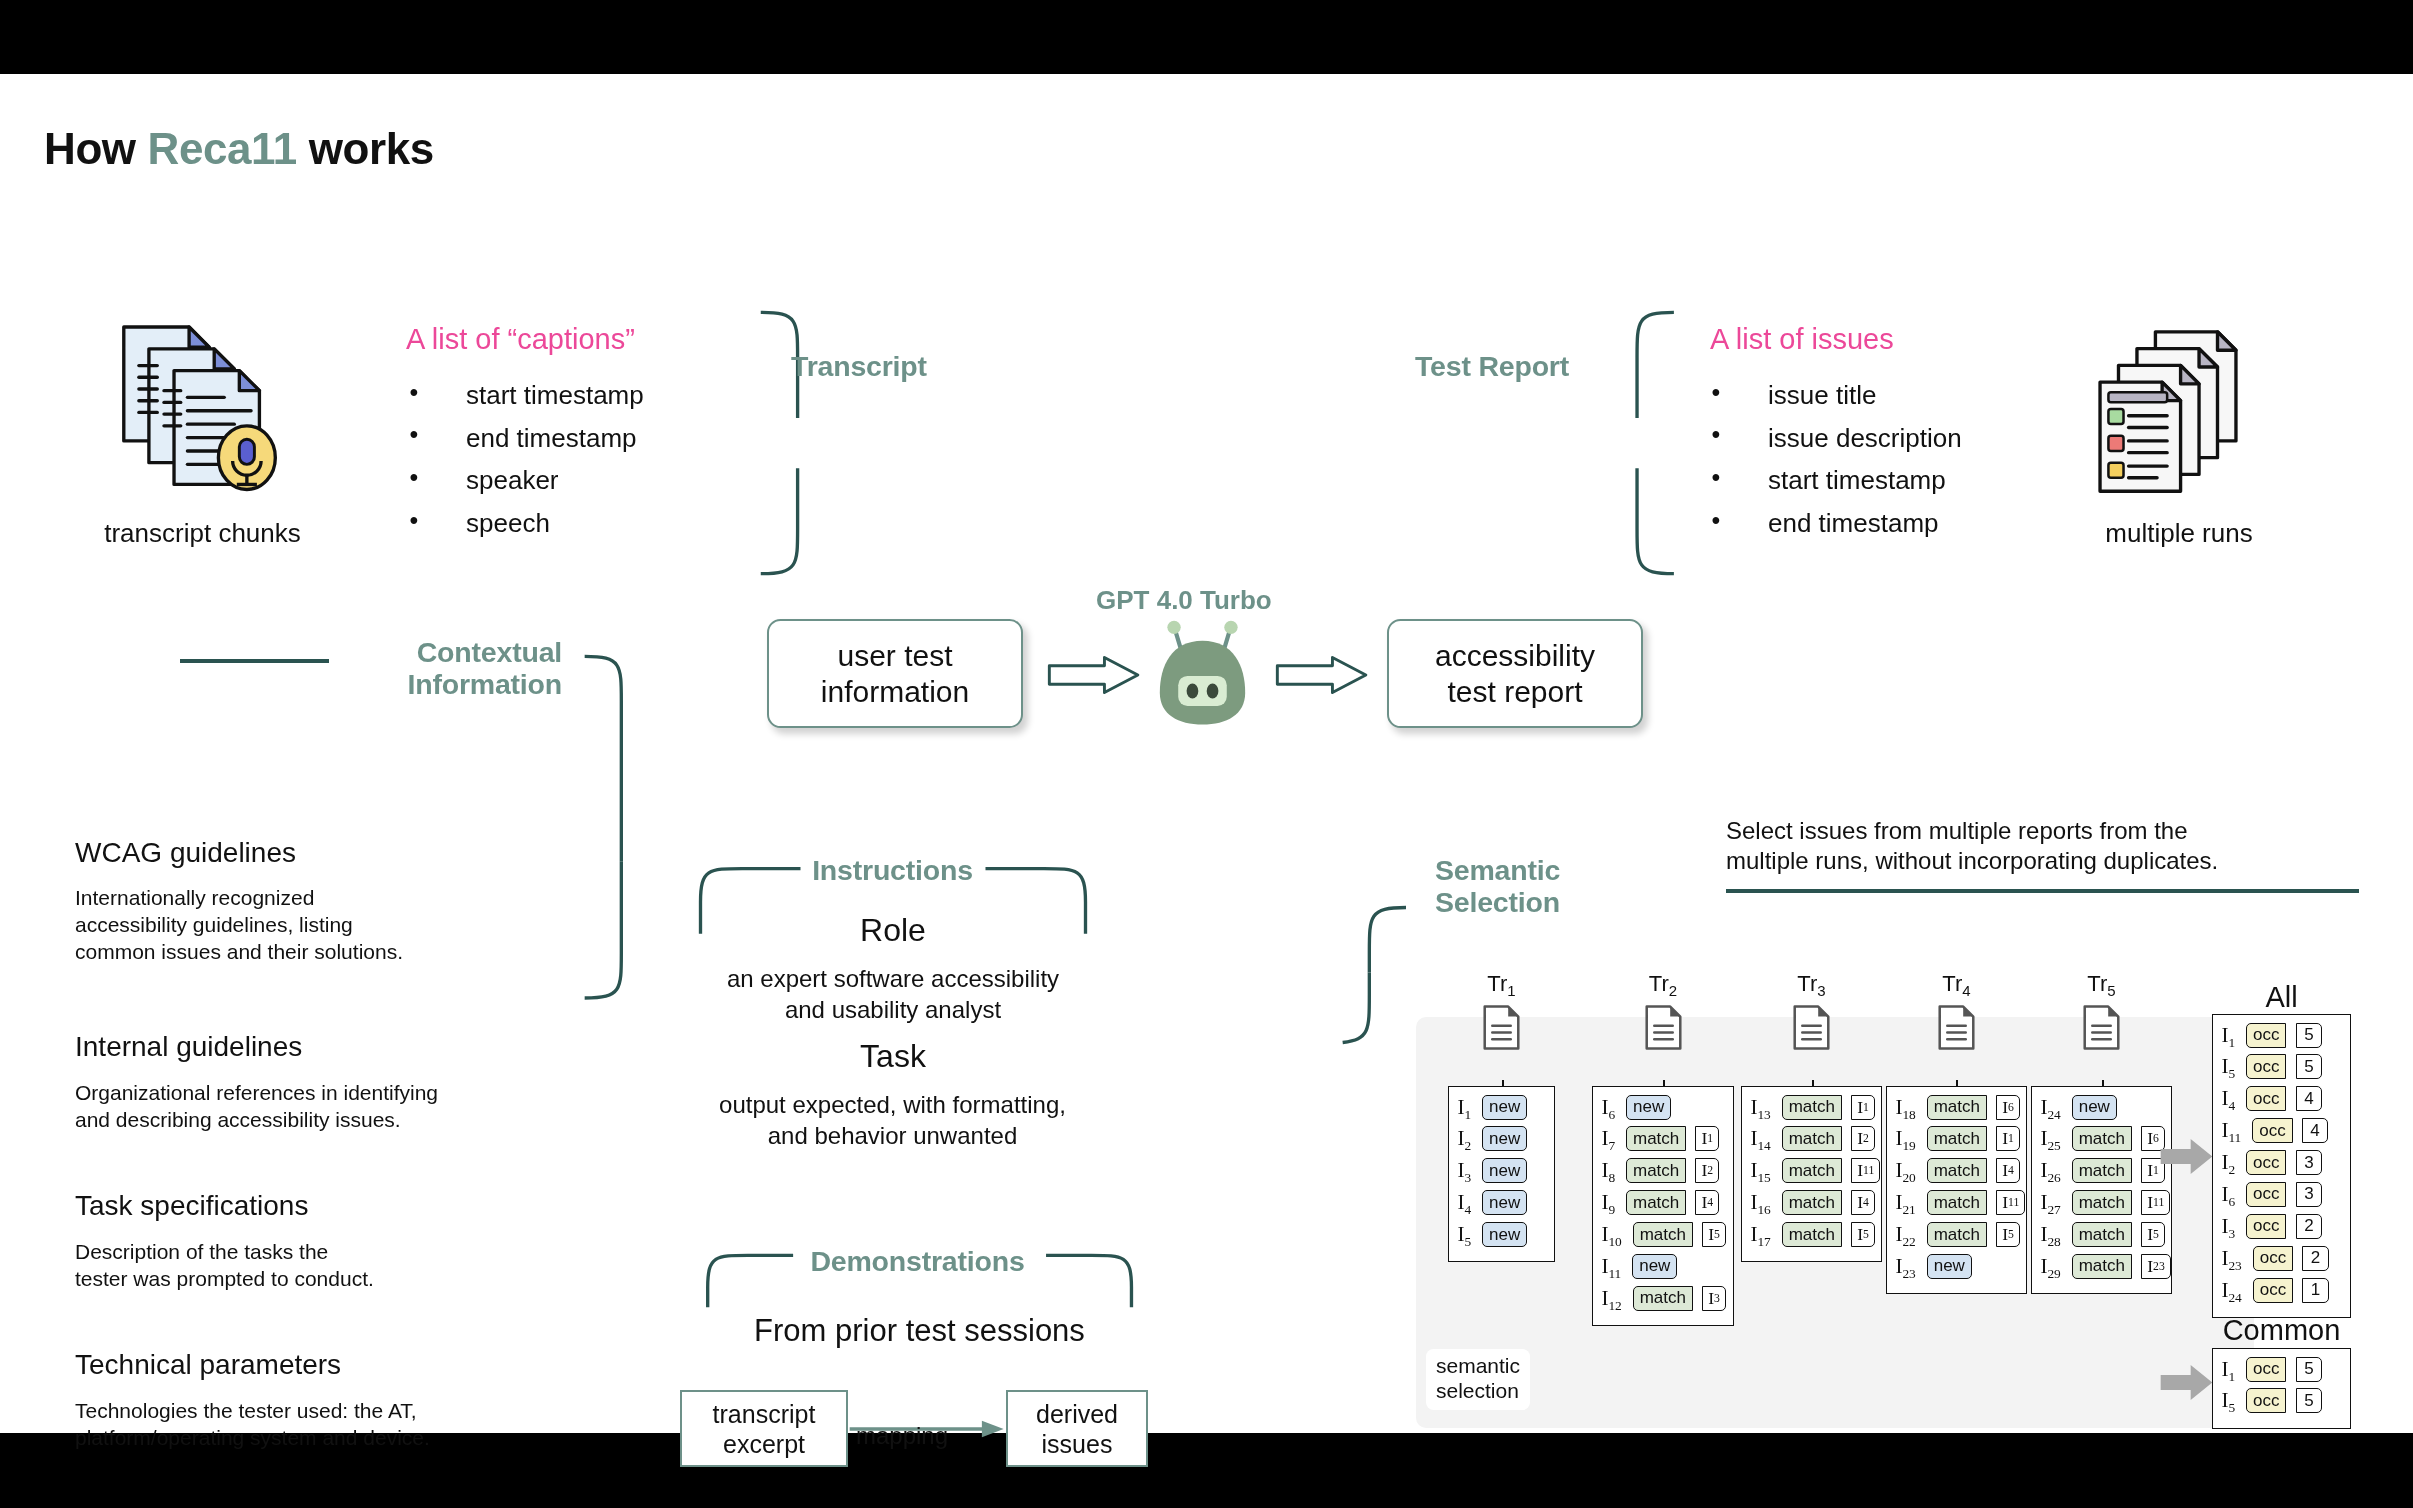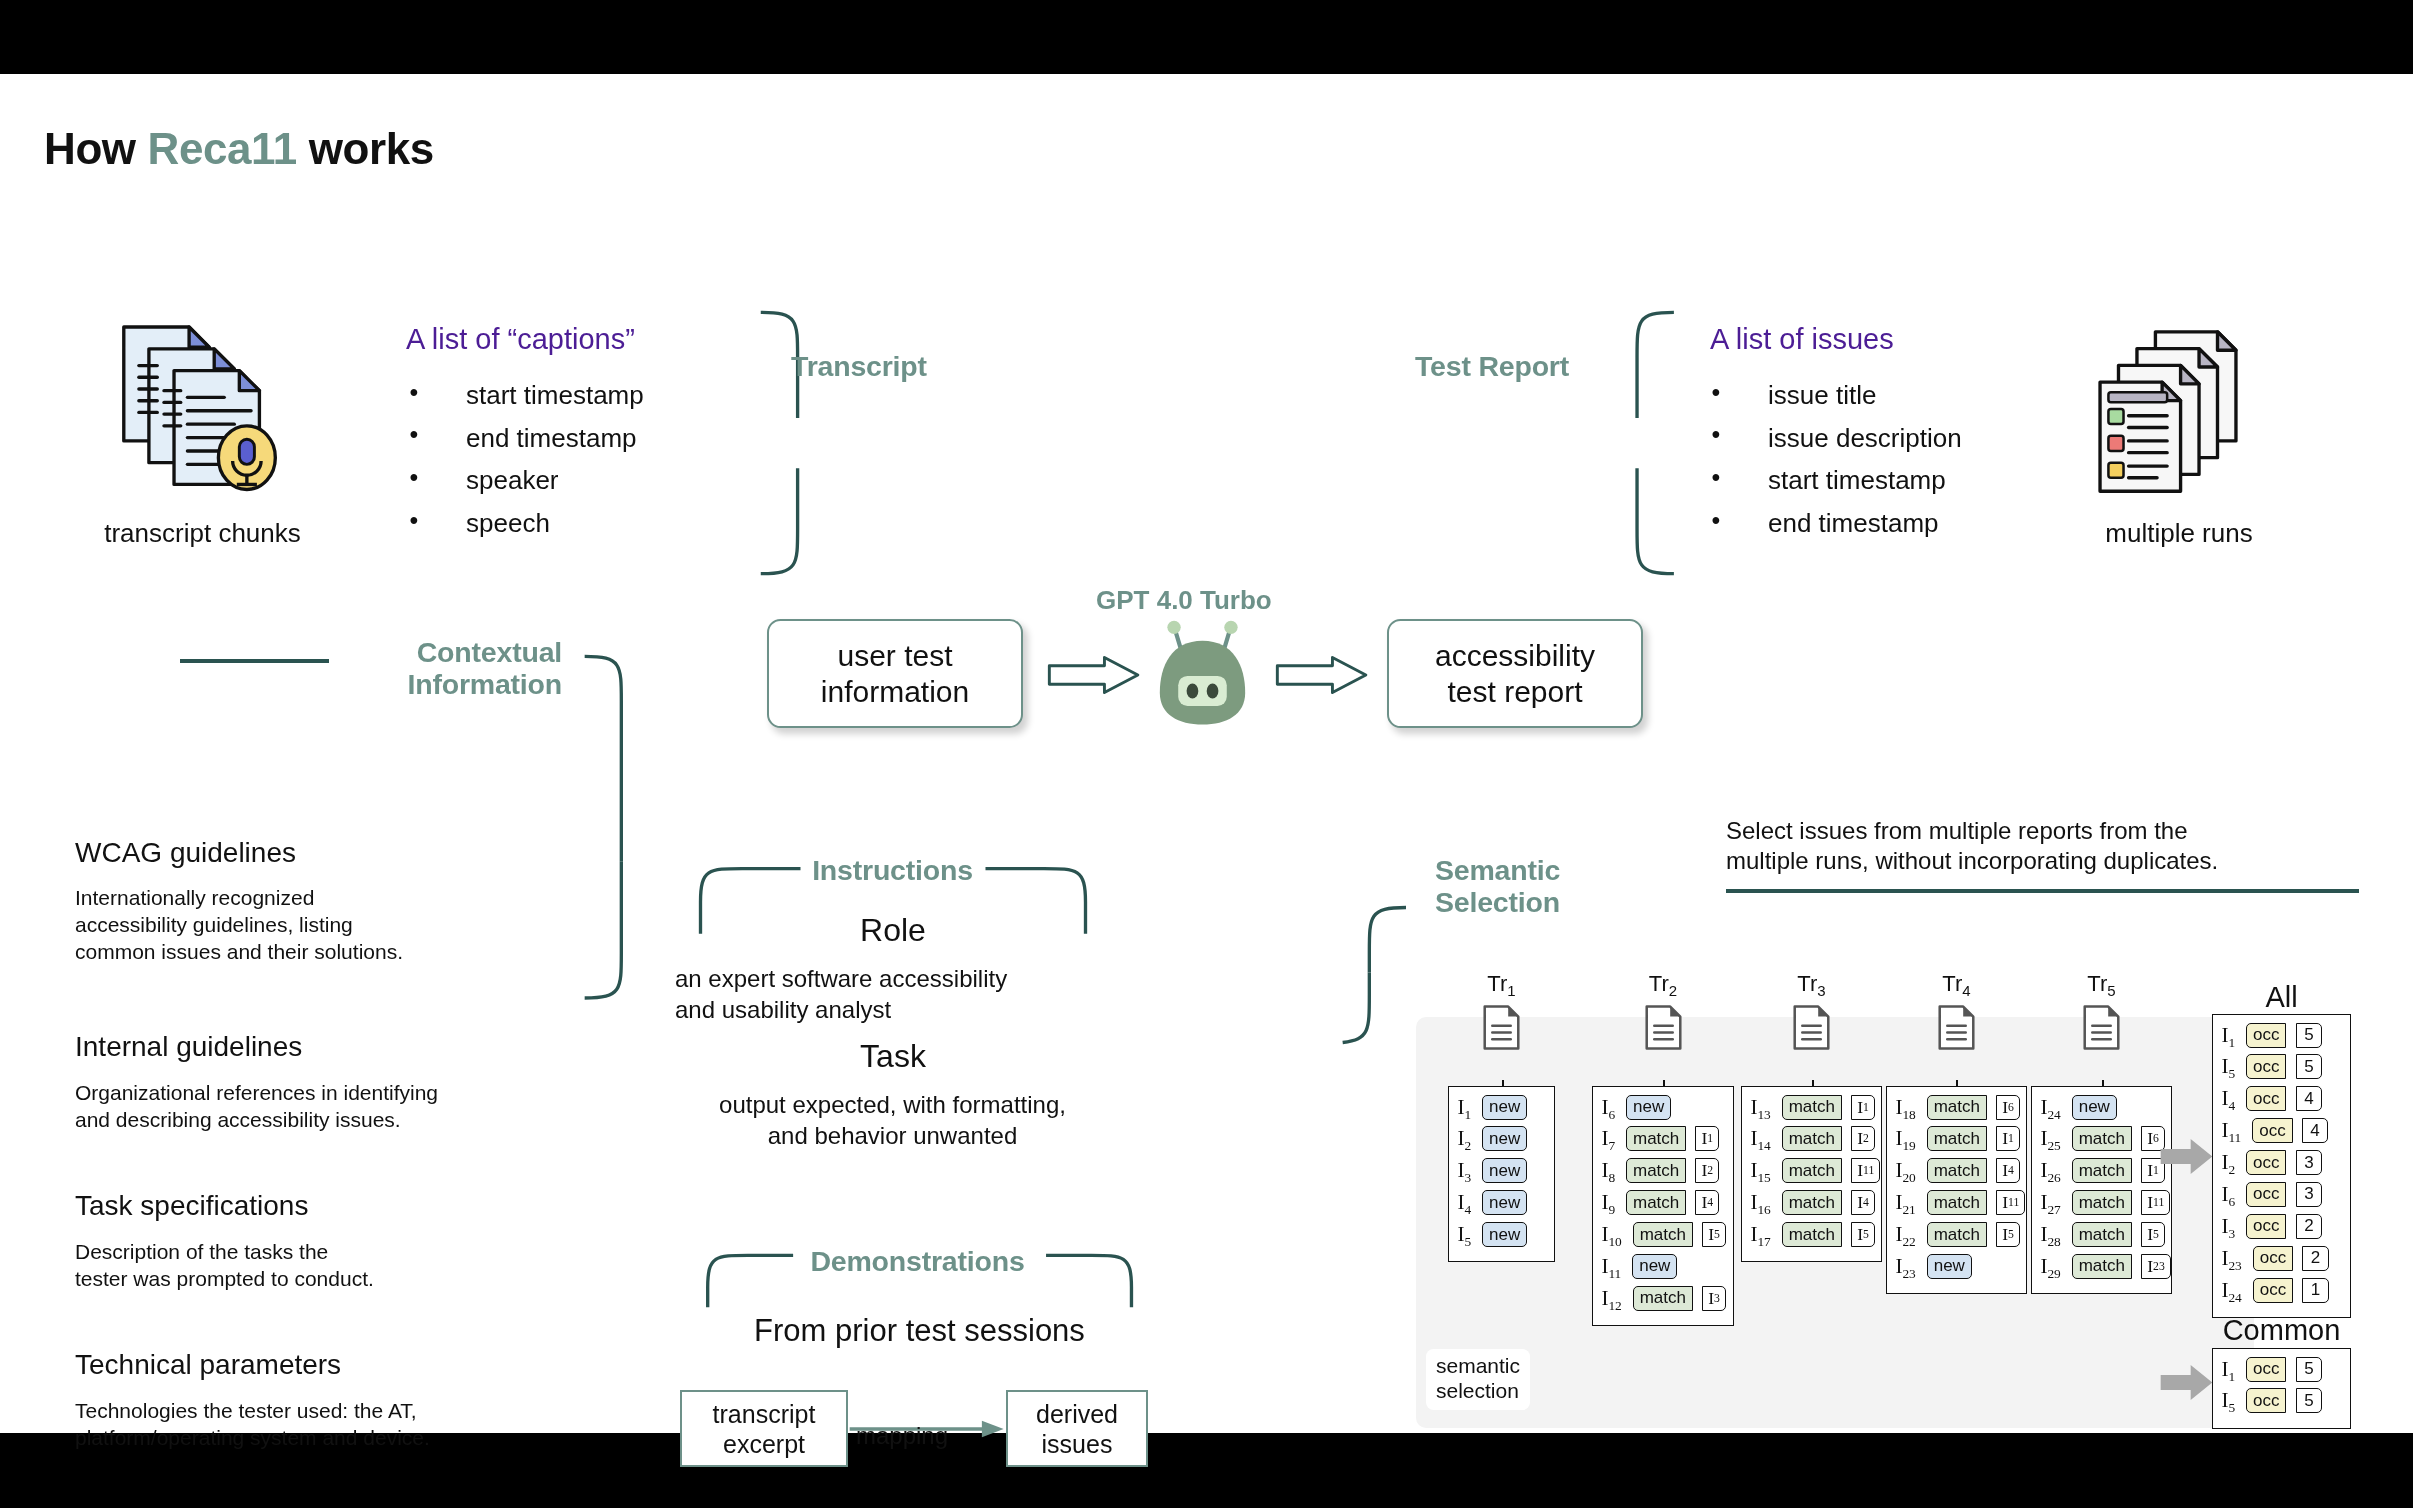--- a/index.html
+++ b/index.html
@@ -29,21 +29,21 @@
     letter-spacing: -0.4px; white-space: nowrap;
   }
   #title .accent { color: #6d9189; }
   #subtitle {
     left: 501px; top: 40px;
     font-size: 29px; color: #111; line-height: 1.23;
     white-space: pre-line;
   }
 
   
-  .bigtxt { font-size: 28px; color: #4c1d95; line-height: 1.3; }
+  .bigtxt { font-size: 28px; color: #ec4899; line-height: 1.3; }
   .label-teal {
     color: #6d9189; font-weight: bold; font-size: 28.5px;
     line-height: 1.12; letter-spacing: -0.2px;
   }
   .sec-h { font-size: 28px; color: #111; }
   .sec-b { font-size: 21px; color: #111; line-height: 1.28; }
 
   
   .blist { list-style: none; }
   .blist li {
@@ -298,21 +298,21 @@
     <div class="abs sec-b" style="left:75px; top:1324px; white-space:pre-line;" data-name="section-body">Technologies the tester used: the AT,
 platform/operating system and device.</div>
 
     <svg class="abs" style="left:696px; top:788px;" width="394" height="75" data-name="instructions-bracket" viewBox="0 0 470 90">
       <path class="bracket" d="M4 86 L4 48 C4 8, 14 8, 54 8 L124 8"></path>
       <path class="bracket" d="M346 8 L416 8 C456 8, 466 8, 466 48 L466 86"></path>
     </svg>
     <div class="abs label-teal" style="left:796px; top:781px; width:193px; text-align:center;" data-name="instructions-label">Instructions</div>
 
     <div class="abs" style="left:696px; top:838px; width:394px; text-align:center; font-size:32px; color:#111;" data-name="role-heading">Role</div>
-    <div class="abs" style="left:675px; top:890px; width:436px; font-size:24px; color:#111; line-height:1.28; white-space:pre-line;" data-name="role-body">an expert software accessibility
+    <div class="abs" style="left:675px; top:890px; width:436px; text-align:center; font-size:24px; color:#111; line-height:1.28; white-space:pre-line;" data-name="role-body">an expert software accessibility
 and usability analyst</div>
 
     <div class="abs" style="left:696px; top:964px; width:394px; text-align:center; font-size:32px; color:#111;" data-name="task-heading">Task</div>
     <div class="abs" style="left:666px; top:1016px; width:453px; text-align:center; font-size:24px; color:#111; line-height:1.28; white-space:pre-line;" data-name="task-body">output expected, with formatting,
 and behavior unwanted</div>
 
     <svg class="abs" style="left:704px; top:1173px;" width="432" height="67" data-name="demonstrations-bracket" viewBox="0 0 515 80">
       <path class="bracket" d="M4 72 L4 48 C4 10, 14 10, 52 10 L106 10"></path>
       <path class="bracket" d="M408 10 L462 10 C500 10, 510 10, 510 48 L510 72"></path>
     </svg>

